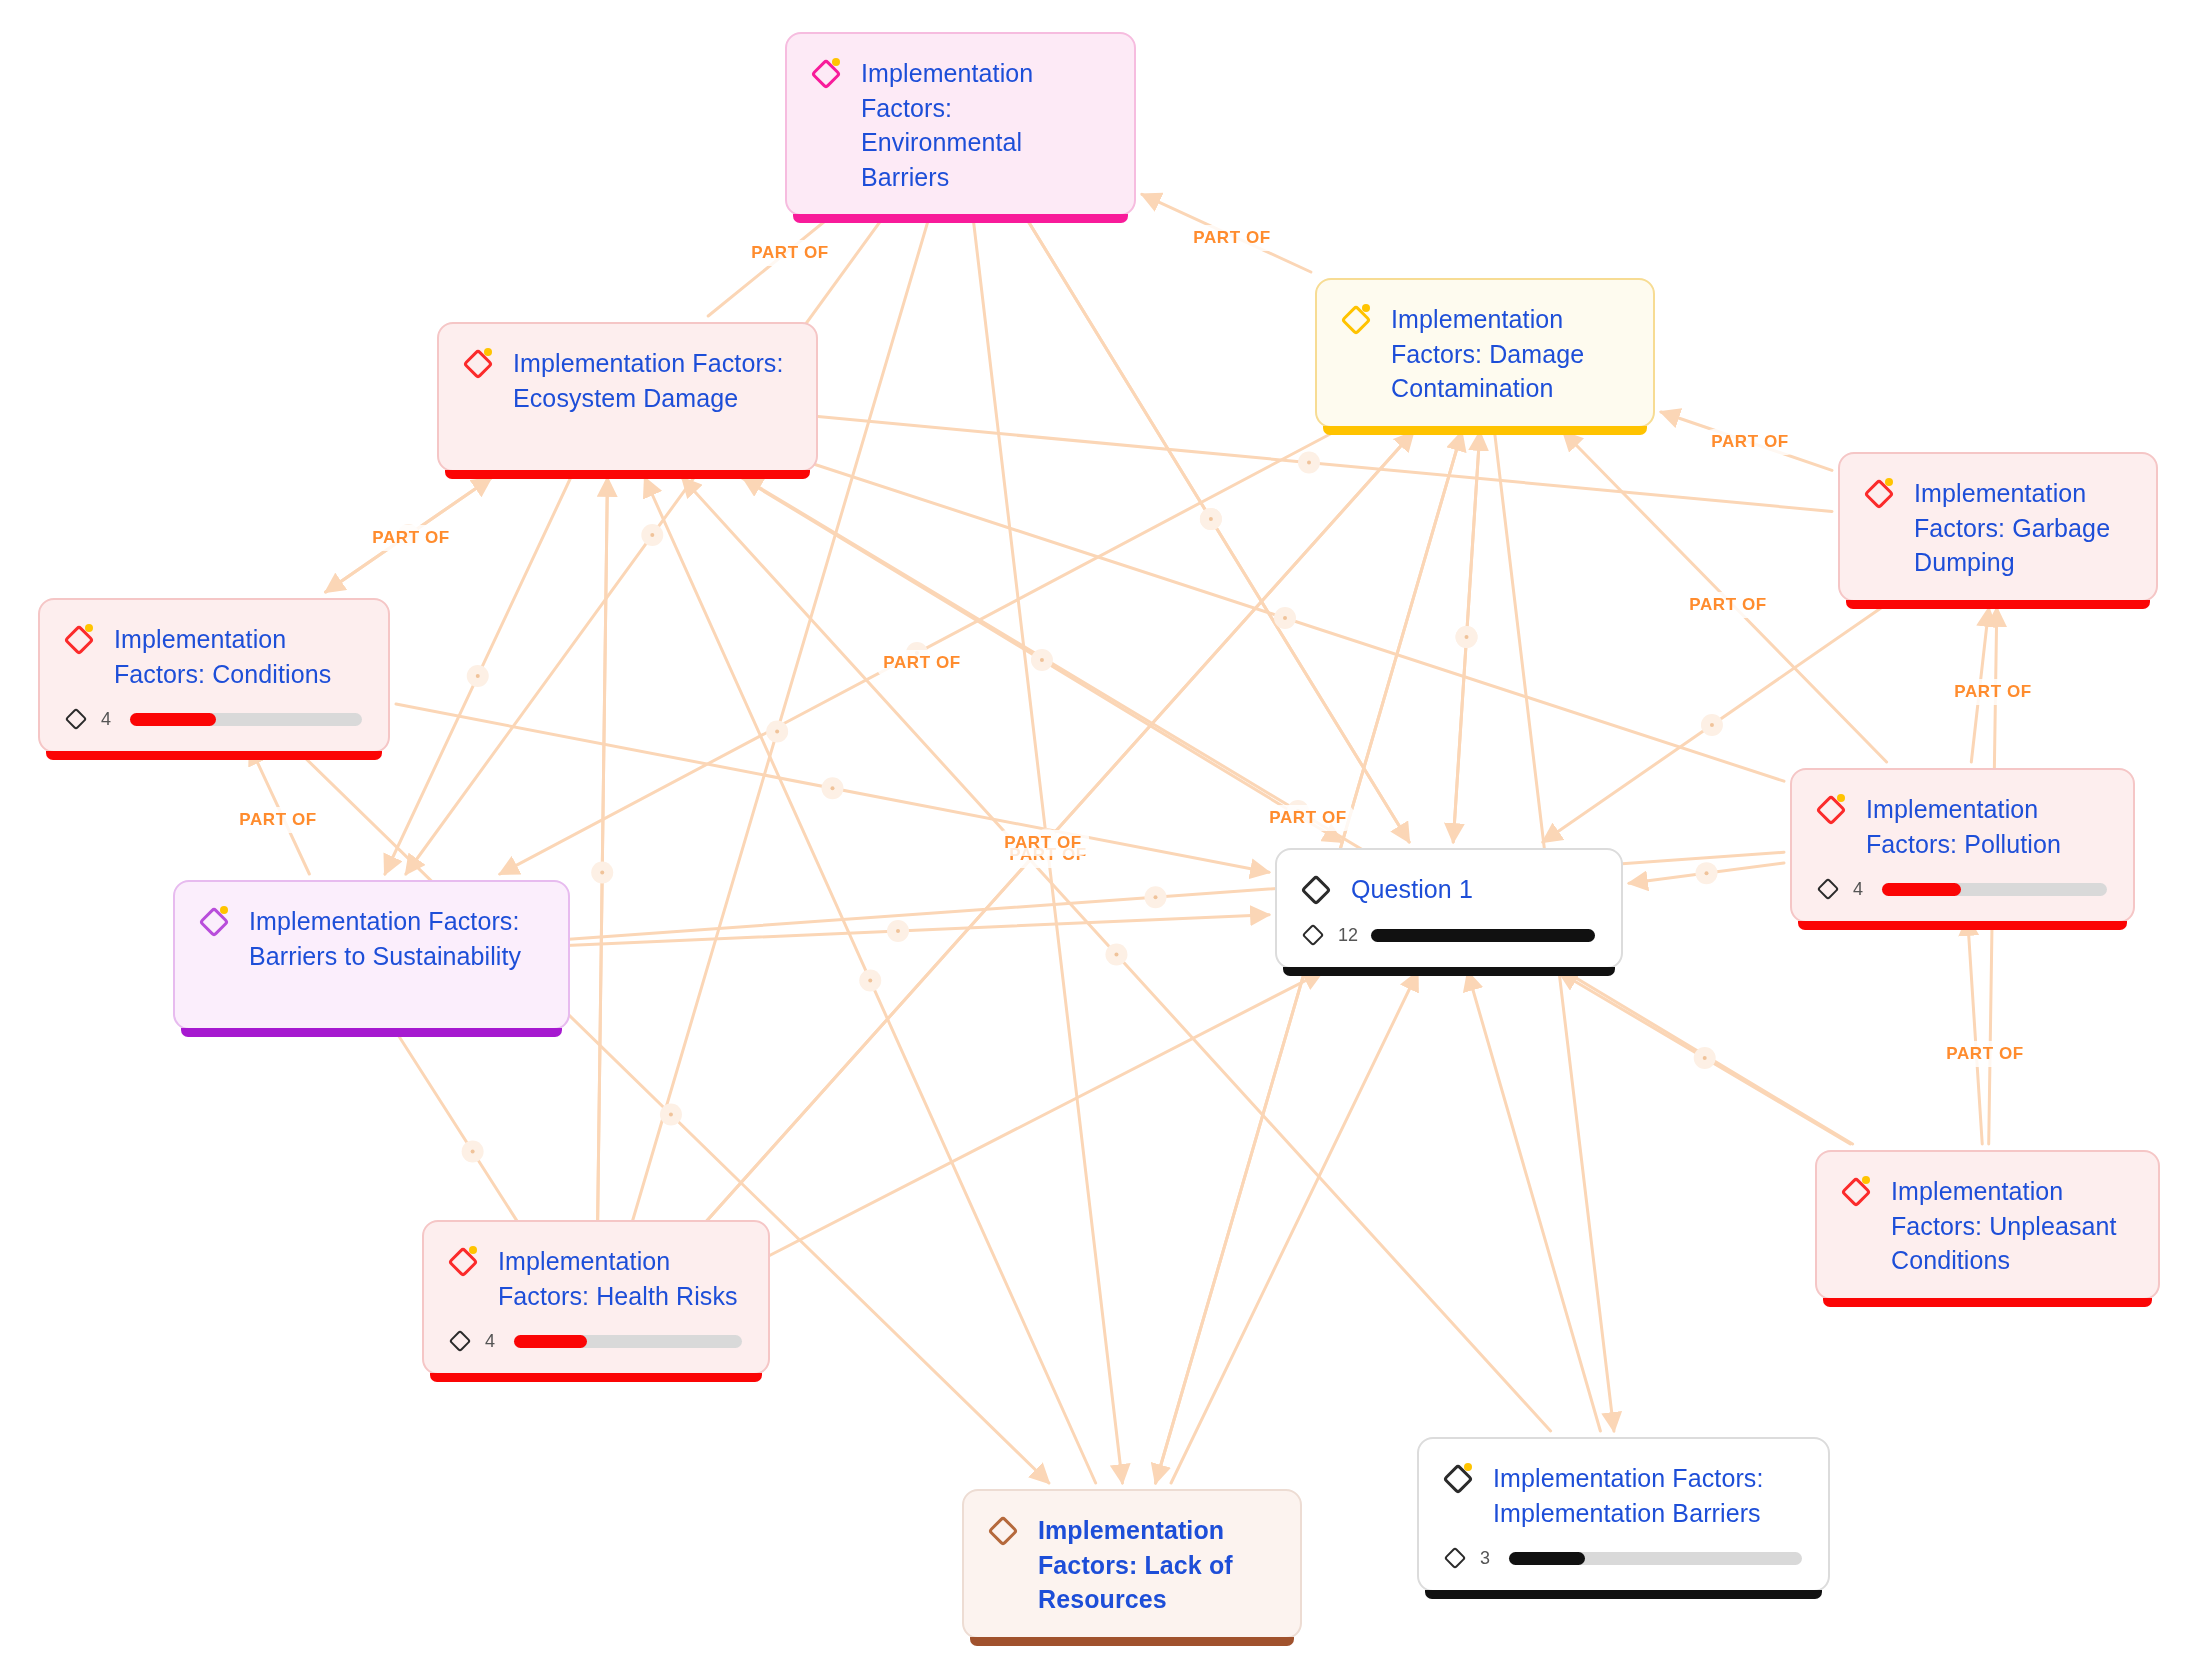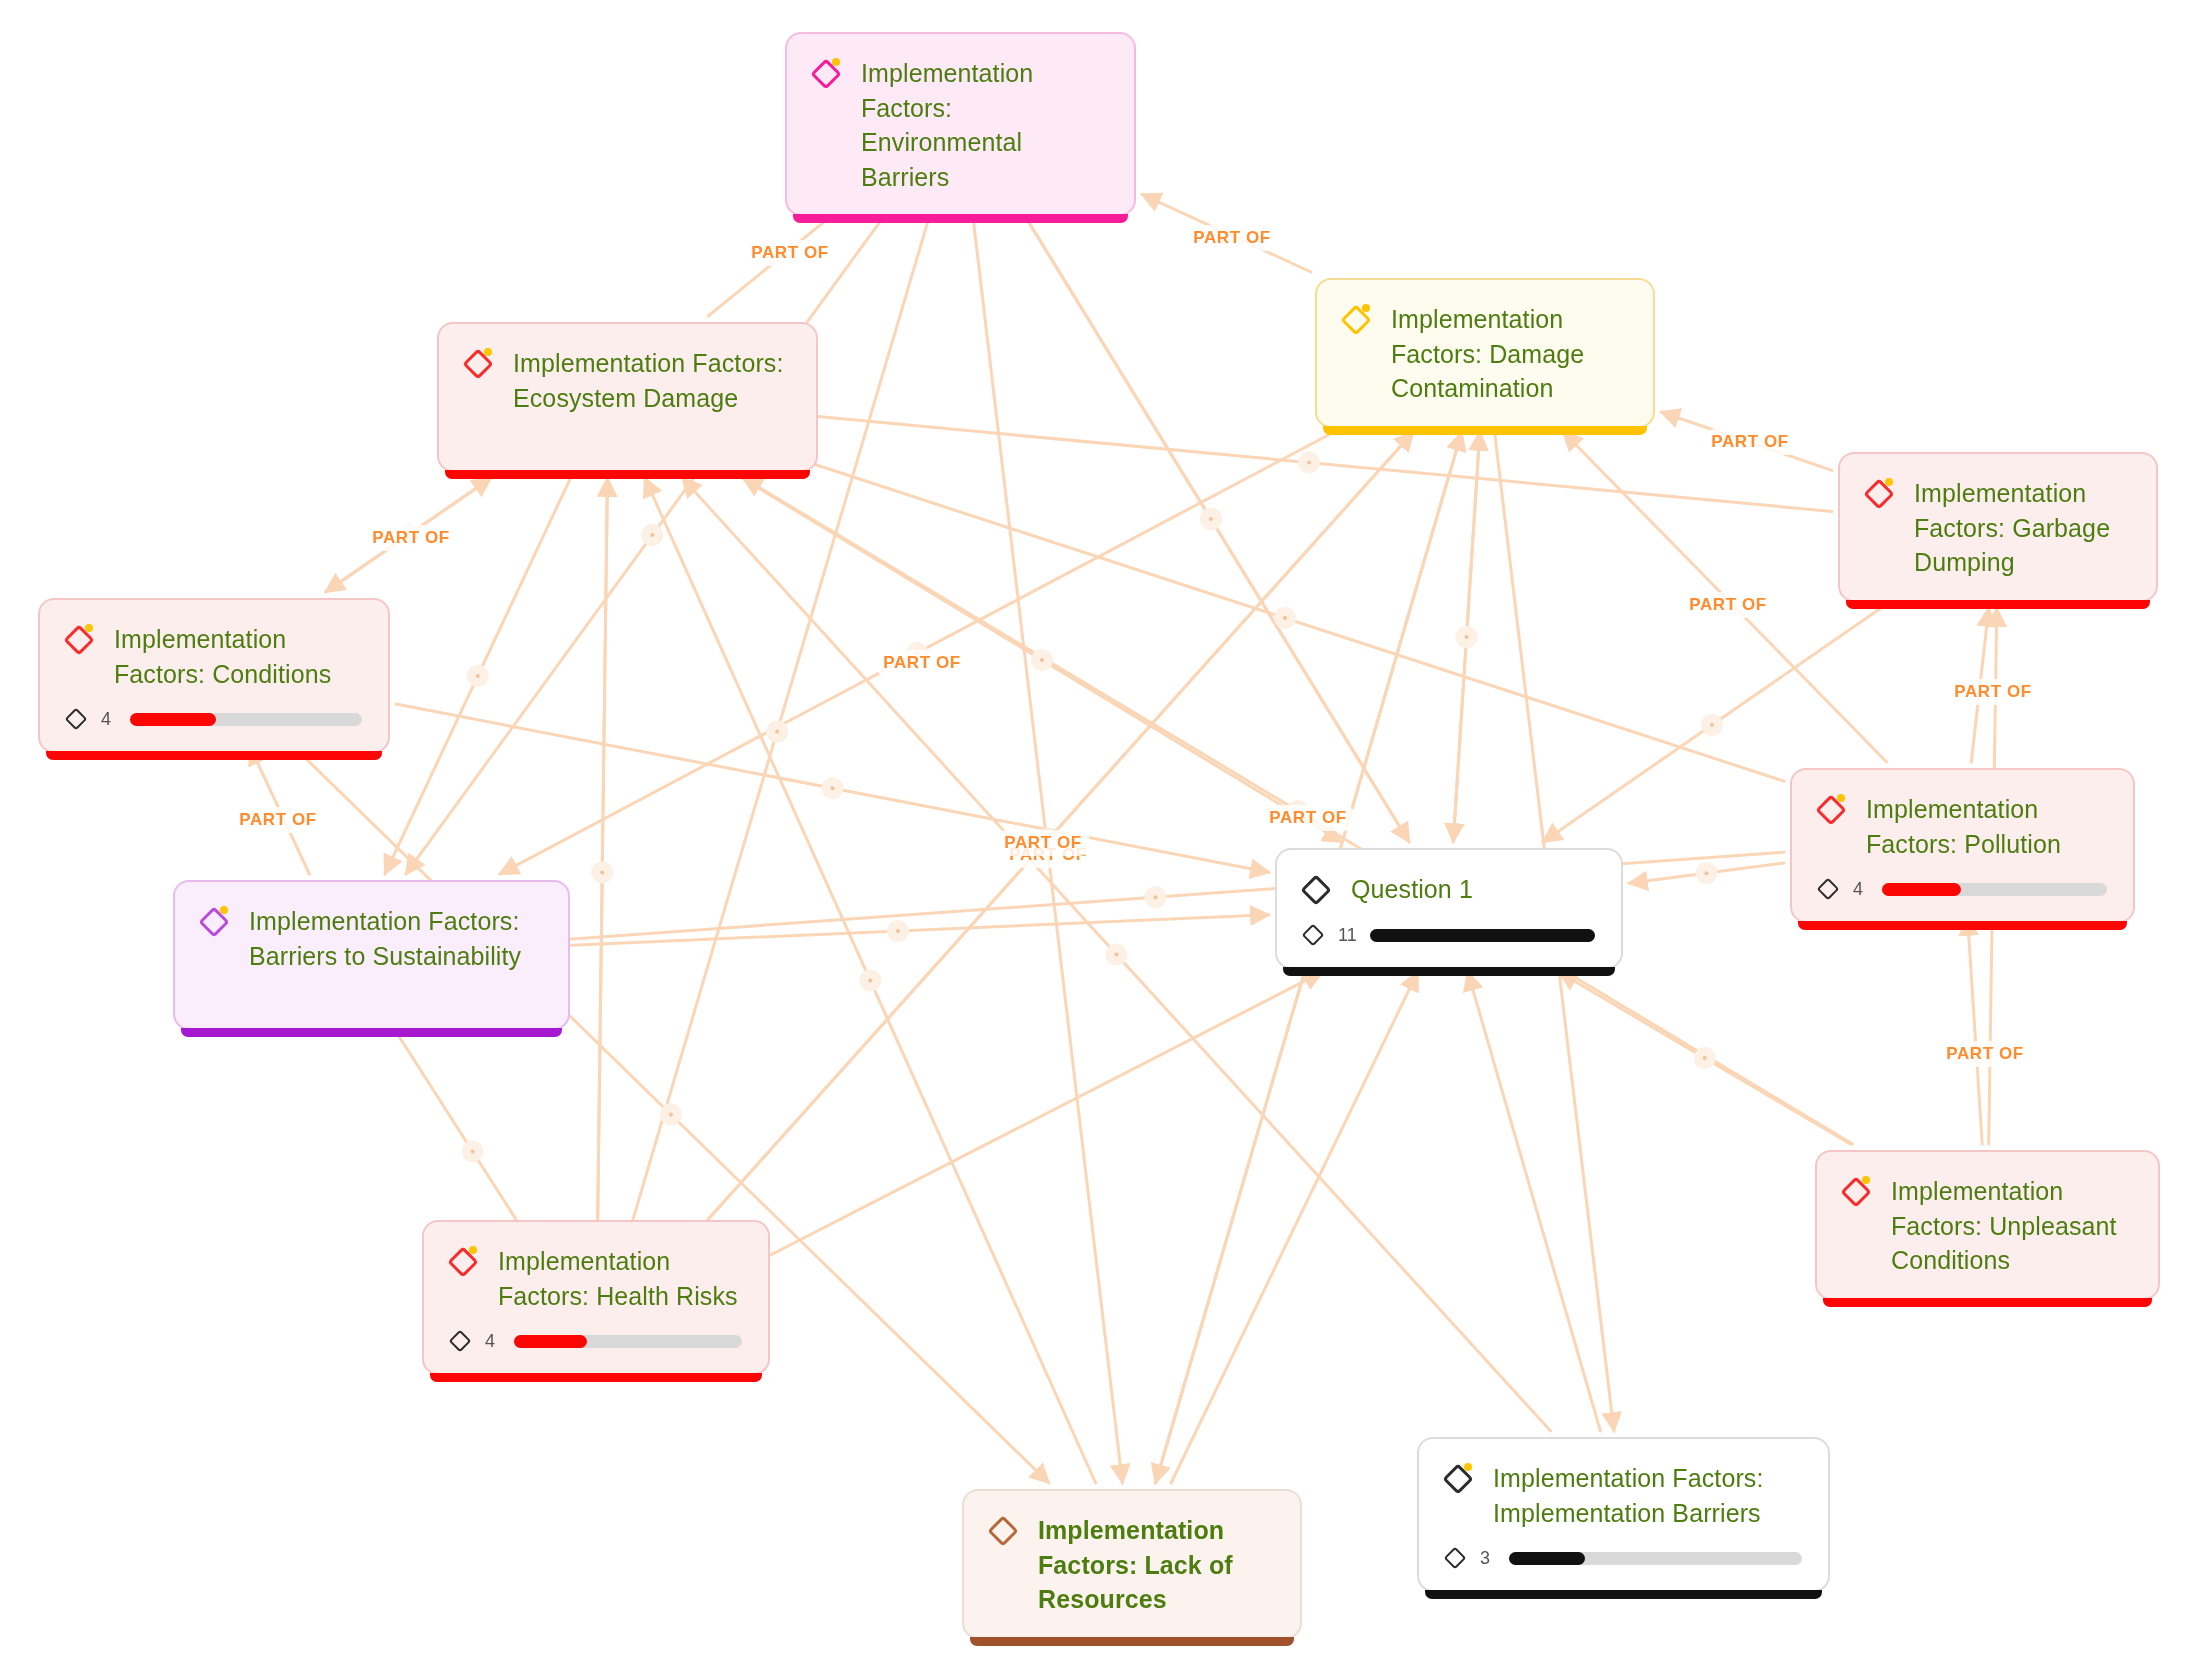--- a/index.html
+++ b/index.html
@@ -77,21 +77,21 @@
     right: 5px;
     top: 1px;
     width: 8px;
     height: 8px;
     border-radius: 50%;
     background: #ffc400;
   }
   .node-title {
     font-size: 25px;
     line-height: 1.38;
-    color: #4d7c0f;
+    color: #1d4ed8;
     letter-spacing: 0.1px;
   }
   .node-metric {
     display: flex;
     align-items: center;
     gap: 13px;
   }
   .metric-dia {
     position: relative;
     flex: 0 0 auto;
@@ -401,21 +401,21 @@
         <div class="node-head">
           <span class="dia-wrap">
             <span class="dia" style="--dia: #2b2b2b;"></span>
           </span>
           <div class="node-title">Question 1</div>
         </div>
         <div class="node-metric">
           <span class="metric-dia">
             <i></i>
           </span>
-          <span class="metric-count">11</span>
+          <span class="metric-count">12</span>
           <span class="metric-bar">
             <span class="metric-fill" style="width: 100%; --bar: #111111;"></span>
           </span>
         </div>
       </div>
     </div>
   <div id="label-layer">
       <div class="edge-label" style="left: 790px; top: 253px; color: rgb(255, 140, 46);">PART OF</div>
       <div class="edge-label" style="left: 1232px; top: 238px; color: rgb(255, 140, 46);">PART OF</div>
       <div class="edge-label" style="left: 411px; top: 538px; color: rgb(255, 140, 46);">PART OF</div>

